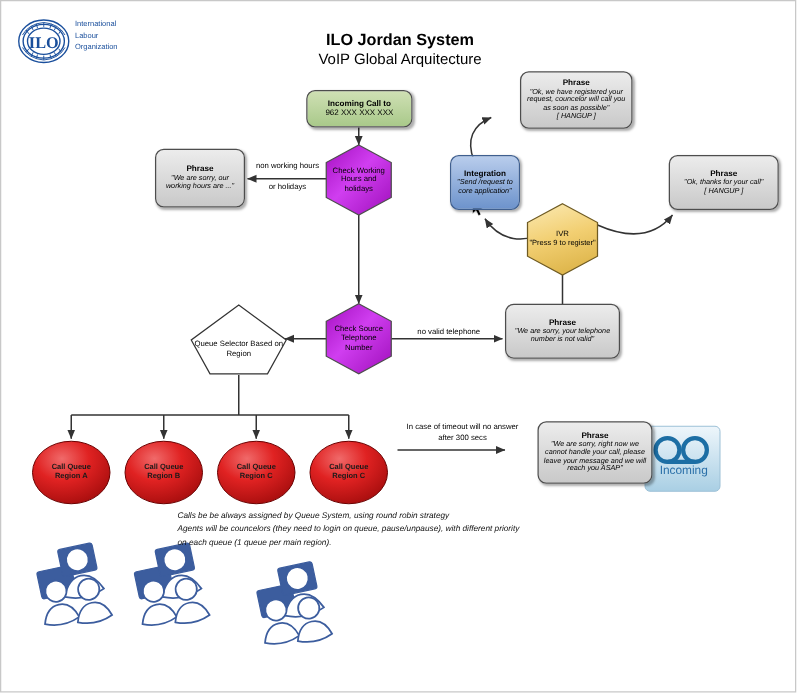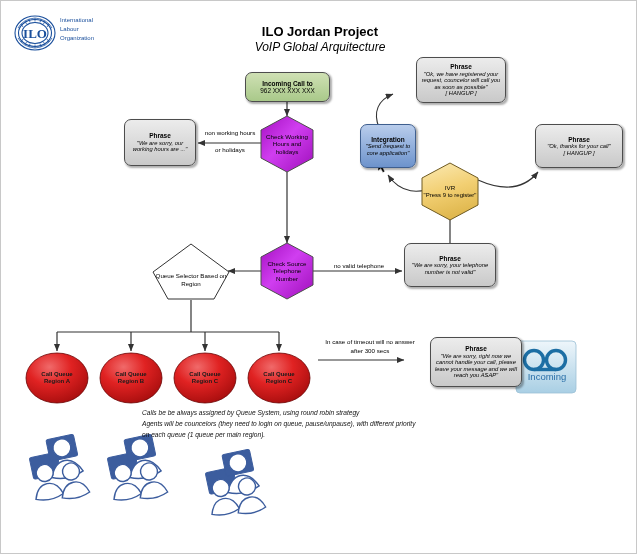--- a/index.html
+++ b/index.html
@@ -19,21 +19,21 @@
         align-items:center;justify-content:center;text-align:center;}
   .node .inner{width:100%;padding:0 3px;line-height:1.12;}
 
   
   #title-main{
     position:absolute;left:190px;top:24px;width:260px;text-align:center;
     font-size:13px;font-weight:bold;color:#000;
   }
   #title-sub{
     position:absolute;left:190px;top:40px;width:260px;text-align:center;
-    font-size:12px;font-style:italic;color:#000;
+    font-size:12px;color:#000;
   }
   #logo-text{
     position:absolute;left:60px;top:16px;width:66px;
     font-size:6px;color:#1a4f9c;line-height:1.5;
   }
 
   
   .rbox{
     border:1px solid #4d4d4d;border-radius:7px;
     box-shadow:1.5px 1.5px 2px rgba(0,0,0,.32);
@@ -230,21 +230,21 @@
     <path d="M0,0 L0,11 L2.8,8.4 L4.8,12.6 L6.8,11.6 L4.8,7.6 L8.4,7.4 z" fill="#000" stroke="#fff" stroke-width="0.5"></path>
   </g>
 </svg>
 
 <div id="logo-text">
   <div>International</div>
   <div>Labour</div>
   <div>Organization</div>
 </div>
 
-<div id="title-main">ILO Jordan Project</div>
+<div id="title-main">ILO Jordan System</div>
 <div id="title-sub">VoIP Global Arquitecture</div>
 
 <div class="node rbox green" style="left:245px;top:72px;width:85px;height:30px;">
   <div class="inner">
     <div class="title">Incoming Call to</div>
     <div style="font-size:6.4px;">962 XXX XXX XXX</div>
   </div>
 </div>
 
 <div class="hex" style="left:261px;top:116px;width:52px;height:56px;">

